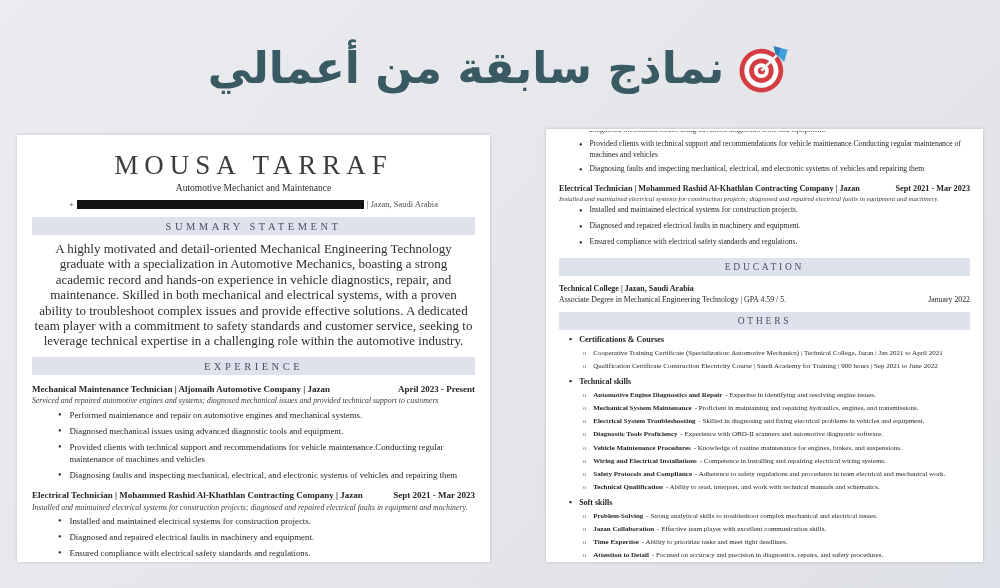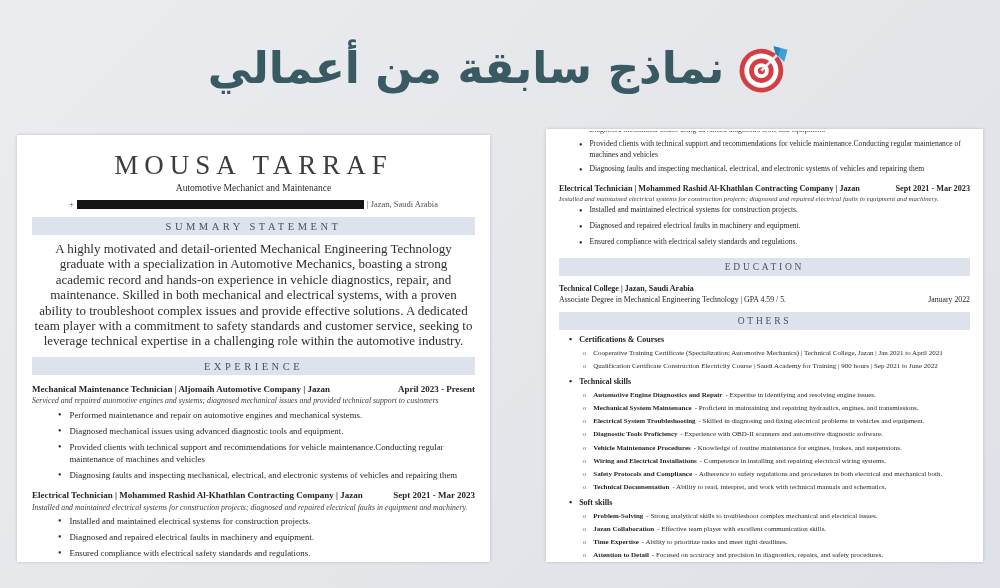--- a/index.html
+++ b/index.html
@@ -223,25 +223,25 @@
       <div class="li2">
           <span class="b2"></span>
           <span><span class="nm">Vehicle Maintenance Procedures</span><span>- Knowledge of routine maintenance for engines, brakes, and suspensions.</span></span>
         </div>
       <div class="li2">
           <span class="b2"></span>
           <span><span class="nm">Wiring and Electrical Installations</span><span>- Competence in installing and repairing electrical wiring systems.</span></span>
         </div>
       <div class="li2">
           <span class="b2"></span>
-          <span><span class="nm">Safety Protocols and Compliance</span><span>- Adherence to safety regulations and procedures in both electrical and mechanical both.</span></span>
-        </div>
-      <div class="li2">
-          <span class="b2"></span>
-          <span><span class="nm">Technical Documentation</span><span>- Ability to read, interpret, and work with technical manuals and schematics.</span></span>
+          <span><span class="nm">Safety Protocols and Compliance</span><span>- Adherence to safety regulations and procedures in team electrical and mechanical work.</span></span>
+        </div>
+      <div class="li2">
+          <span class="b2"></span>
+          <span><span class="nm">Technical Qualification</span><span>- Ability to read, interpret, and work with technical manuals and schematics.</span></span>
         </div>
 
       <div class="li1">
           <span class="b1"></span>
           <span>Soft skills</span>
         </div>
       <div class="li2">
           <span class="b2"></span>
           <span><span class="nm">Problem-Solving</span><span>- Strong analytical skills to troubleshoot complex mechanical and electrical issues.</span></span>
         </div>

